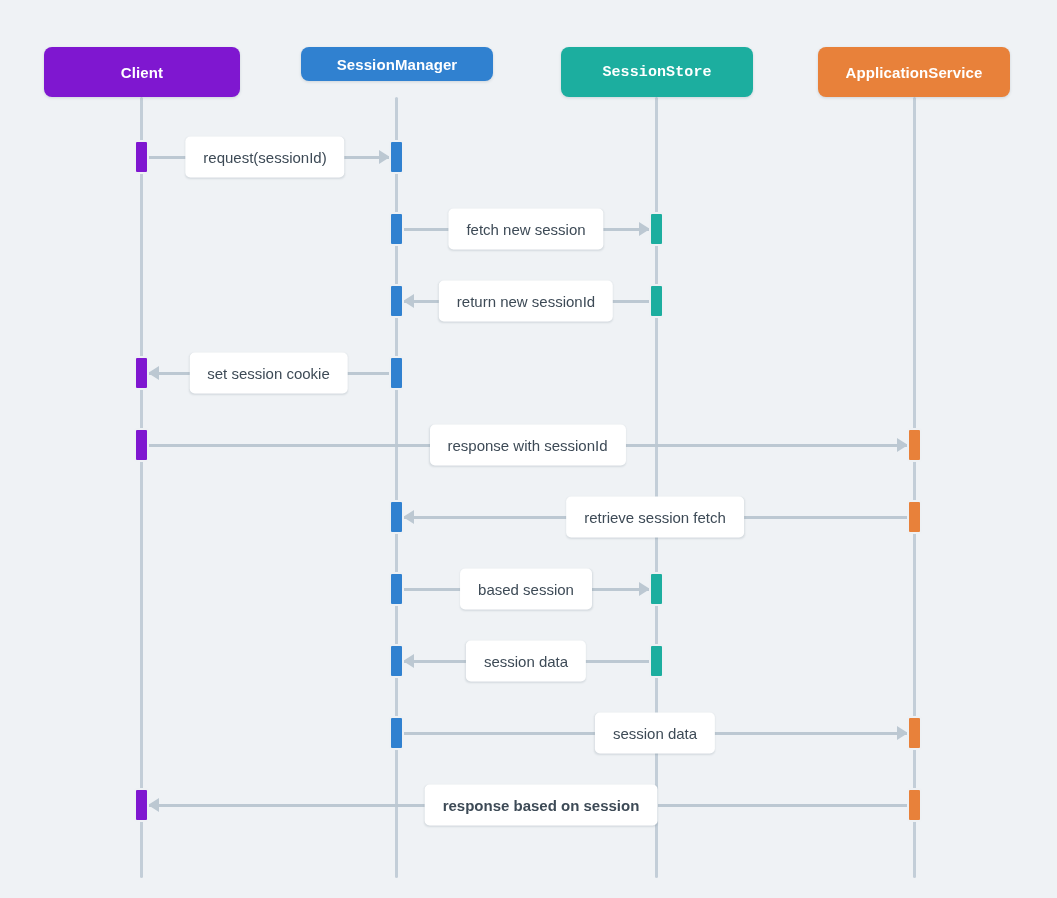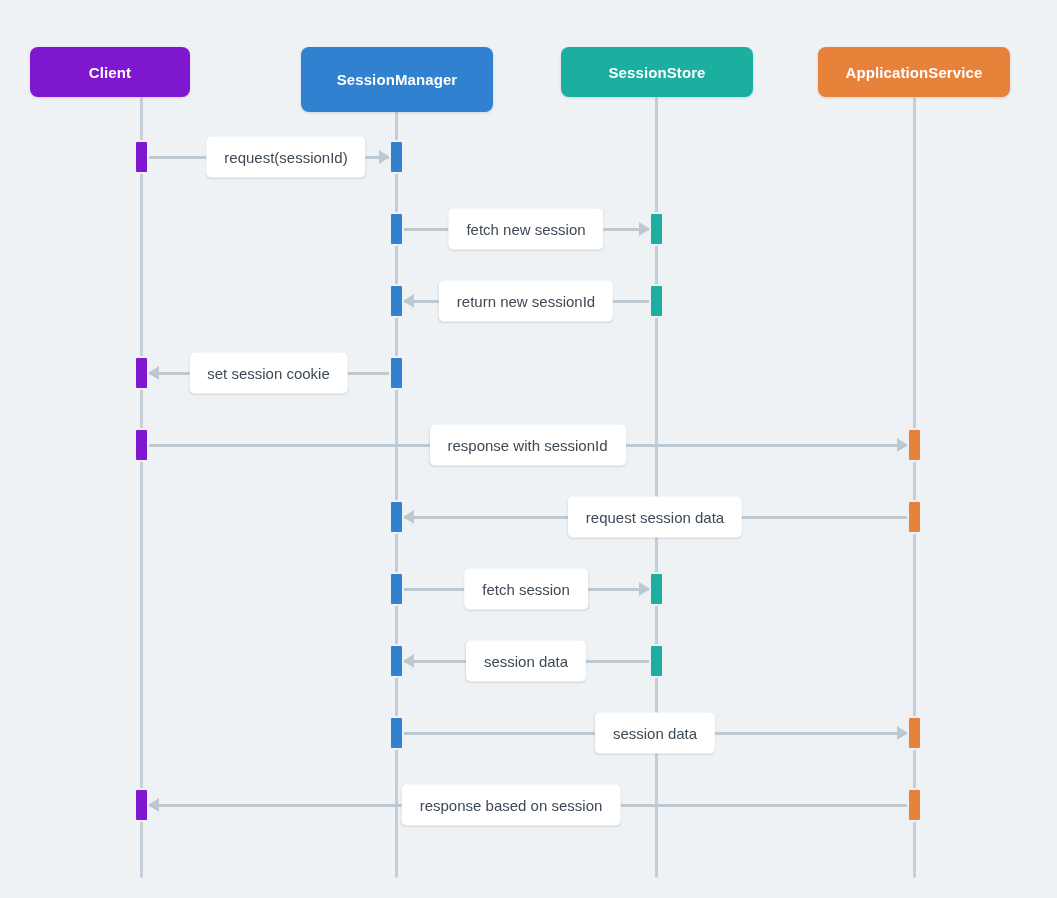--- a/index.html
+++ b/index.html
@@ -90,39 +90,39 @@
 <body>
 
 <div id="canvas">
   <div id="lifelines-layer">
       <div class="lifeline" style="left: 140px; top: 97px; height: 781px; background: rgb(195, 206, 216);"></div>
       <div class="lifeline" style="left: 395px; top: 97px; height: 781px; background: rgb(195, 206, 216);"></div>
       <div class="lifeline" style="left: 655px; top: 97px; height: 781px; background: rgb(195, 206, 216);"></div>
       <div class="lifeline" style="left: 913px; top: 97px; height: 781px; background: rgb(195, 206, 216);"></div>
     </div>
   <div id="participants-layer">
-      <div class="participant" style="left: 30px; top: 47px; width: 160px; height: 50px; background: rgb(127, 23, 208);">
+      <div class="participant" style="left: 44px; top: 47px; width: 196px; height: 50px; background: rgb(127, 23, 208);">
         <span class="participant-label">Client</span>
       </div>
-      <div class="participant" style="left: 301px; top: 47px; width: 192px; height: 65px; background: rgb(48, 129, 208);">
+      <div class="participant" style="left: 301px; top: 47px; width: 192px; height: 34px; background: rgb(48, 129, 208);">
         <span class="participant-label">SessionManager</span>
       </div>
-      <div class="participant" style="left: 561px; top: 47px; width: 192px; height: 50px; background: rgb(28, 174, 159);">
+      <div class="participant" style="left: 561px; top: 47px; width: 192px; height: 50px; background: rgb(28, 174, 159); font-family: Liberation Mono, monospace;">
         <span class="participant-label">SessionStore</span>
       </div>
       <div class="participant" style="left: 818px; top: 47px; width: 192px; height: 50px; background: rgb(232, 129, 58);">
         <span class="participant-label">ApplicationService</span>
       </div>
     </div>
   <div id="messages-layer">
       <div class="msg-line" style="left: 146.5px; width: 244px; top: 156px; background: rgb(188, 200, 210);"></div>
       <div class="msg-arrow right" style="top: 150px; left: 378.5px; border-left-color: rgb(188, 200, 210);"></div>
       <div class="activation" style="left: 135.5px; top: 142px; width: 11px; height: 30px; background: rgb(127, 23, 208);"></div>
       <div class="activation" style="left: 390.5px; top: 142px; width: 11px; height: 30px; background: rgb(48, 129, 208);"></div>
-      <div class="msg-label" style="left: 286px; top: 157px;">request(sessionId)</div>
+      <div class="msg-label" style="left: 265px; top: 157px;">request(sessionId)</div>
       <div class="msg-line" style="left: 401.5px; width: 249px; top: 228px; background: rgb(188, 200, 210);"></div>
       <div class="msg-arrow right" style="top: 222px; left: 638.5px; border-left-color: rgb(188, 200, 210);"></div>
       <div class="activation" style="left: 390.5px; top: 214px; width: 11px; height: 30px; background: rgb(48, 129, 208);"></div>
       <div class="activation" style="left: 650.5px; top: 214px; width: 11px; height: 30px; background: rgb(28, 174, 159);"></div>
       <div class="msg-label" style="left: 526px; top: 229px;">fetch new session</div>
       <div class="msg-line" style="left: 401.5px; width: 249px; top: 300px; background: rgb(188, 200, 210);"></div>
       <div class="msg-arrow left" style="top: 294px; left: 402.5px; border-right-color: rgb(188, 200, 210);"></div>
       <div class="activation" style="left: 650.5px; top: 286px; width: 11px; height: 30px; background: rgb(28, 174, 159);"></div>
       <div class="activation" style="left: 390.5px; top: 286px; width: 11px; height: 30px; background: rgb(48, 129, 208);"></div>
       <div class="msg-label" style="left: 526px; top: 301px;">return new sessionId</div>
@@ -133,35 +133,35 @@
       <div class="msg-label" style="left: 268.5px; top: 373px;">set session cookie</div>
       <div class="msg-line" style="left: 146.5px; width: 762px; top: 444px; background: rgb(188, 200, 210);"></div>
       <div class="msg-arrow right" style="top: 438px; left: 896.5px; border-left-color: rgb(188, 200, 210);"></div>
       <div class="activation" style="left: 135.5px; top: 430px; width: 11px; height: 30px; background: rgb(127, 23, 208);"></div>
       <div class="activation" style="left: 908.5px; top: 430px; width: 11px; height: 30px; background: rgb(232, 129, 58);"></div>
       <div class="msg-label" style="left: 527.5px; top: 445px;">response with sessionId</div>
       <div class="msg-line" style="left: 401.5px; width: 507px; top: 516px; background: rgb(188, 200, 210);"></div>
       <div class="msg-arrow left" style="top: 510px; left: 402.5px; border-right-color: rgb(188, 200, 210);"></div>
       <div class="activation" style="left: 908.5px; top: 502px; width: 11px; height: 30px; background: rgb(232, 129, 58);"></div>
       <div class="activation" style="left: 390.5px; top: 502px; width: 11px; height: 30px; background: rgb(48, 129, 208);"></div>
-      <div class="msg-label" style="left: 655px; top: 517px;">request session data</div>
+      <div class="msg-label" style="left: 655px; top: 517px;">retrieve session fetch</div>
       <div class="msg-line" style="left: 401.5px; width: 249px; top: 588px; background: rgb(188, 200, 210);"></div>
       <div class="msg-arrow right" style="top: 582px; left: 638.5px; border-left-color: rgb(188, 200, 210);"></div>
       <div class="activation" style="left: 390.5px; top: 574px; width: 11px; height: 30px; background: rgb(48, 129, 208);"></div>
       <div class="activation" style="left: 650.5px; top: 574px; width: 11px; height: 30px; background: rgb(28, 174, 159);"></div>
-      <div class="msg-label" style="left: 526px; top: 589px;">fetch session</div>
+      <div class="msg-label" style="left: 526px; top: 589px;">based session</div>
       <div class="msg-line" style="left: 401.5px; width: 249px; top: 660px; background: rgb(188, 200, 210);"></div>
       <div class="msg-arrow left" style="top: 654px; left: 402.5px; border-right-color: rgb(188, 200, 210);"></div>
       <div class="activation" style="left: 650.5px; top: 646px; width: 11px; height: 30px; background: rgb(28, 174, 159);"></div>
       <div class="activation" style="left: 390.5px; top: 646px; width: 11px; height: 30px; background: rgb(48, 129, 208);"></div>
       <div class="msg-label" style="left: 526px; top: 661px;">session data</div>
       <div class="msg-line" style="left: 401.5px; width: 507px; top: 732px; background: rgb(188, 200, 210);"></div>
       <div class="msg-arrow right" style="top: 726px; left: 896.5px; border-left-color: rgb(188, 200, 210);"></div>
       <div class="activation" style="left: 390.5px; top: 718px; width: 11px; height: 30px; background: rgb(48, 129, 208);"></div>
       <div class="activation" style="left: 908.5px; top: 718px; width: 11px; height: 30px; background: rgb(232, 129, 58);"></div>
       <div class="msg-label" style="left: 655px; top: 733px;">session data</div>
       <div class="msg-line" style="left: 146.5px; width: 762px; top: 804px; background: rgb(188, 200, 210);"></div>
       <div class="msg-arrow left" style="top: 798px; left: 147.5px; border-right-color: rgb(188, 200, 210);"></div>
       <div class="activation" style="left: 908.5px; top: 790px; width: 11px; height: 30px; background: rgb(232, 129, 58);"></div>
       <div class="activation" style="left: 135.5px; top: 790px; width: 11px; height: 30px; background: rgb(127, 23, 208);"></div>
-      <div class="msg-label" style="left: 511px; top: 805px;">response based on session</div>
+      <div class="msg-label" style="left: 541px; top: 805px; font-weight: bold;">response based on session</div>
     </div>
 </div>
 
 </body></html>

